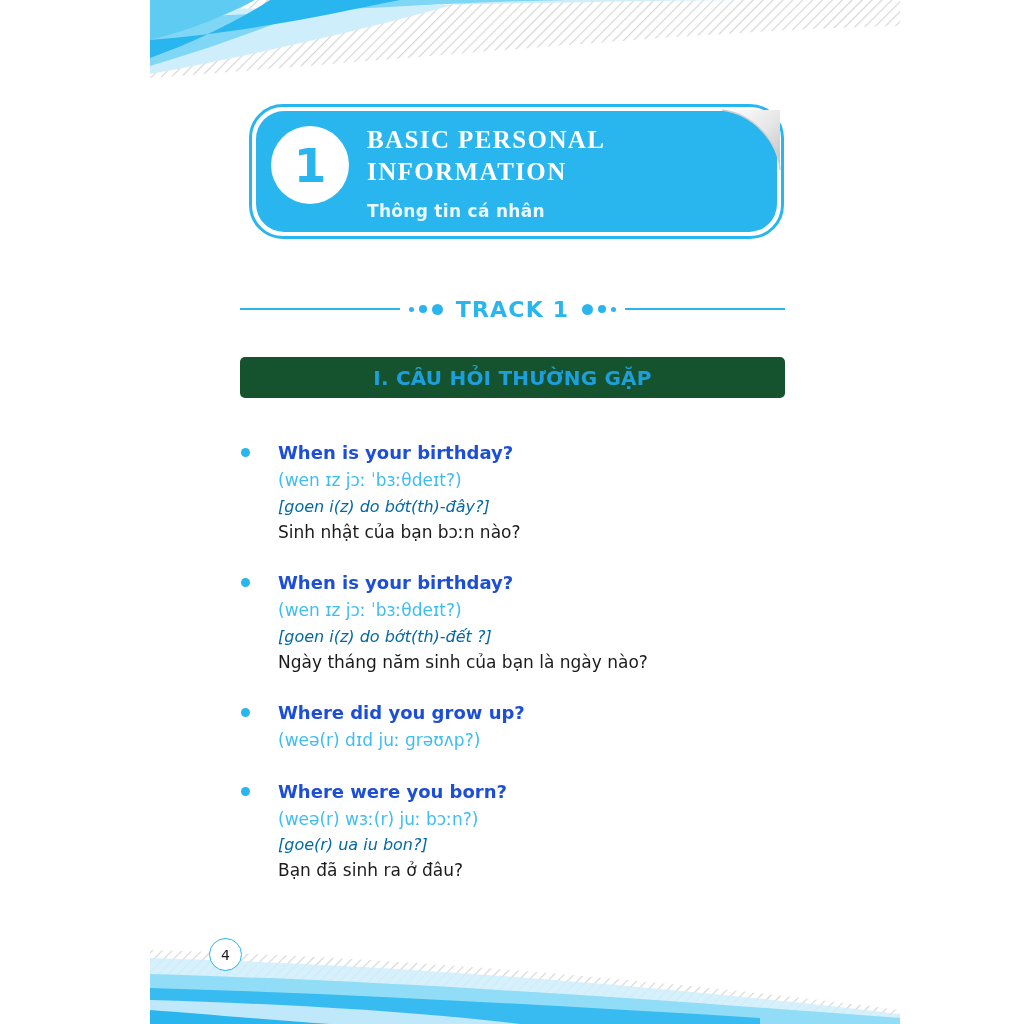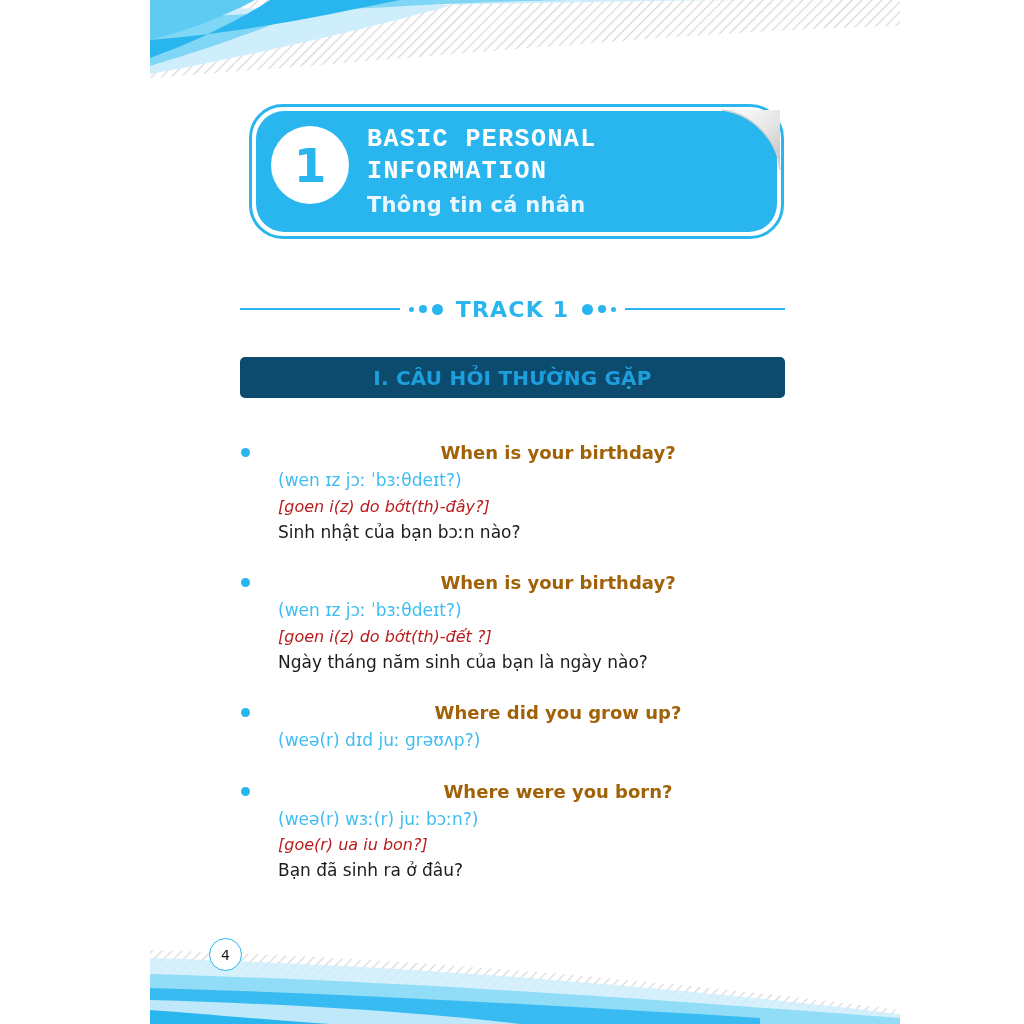--- a/index.html
+++ b/index.html
@@ -77,33 +77,33 @@
     color: #29b6ef;
     line-height: 1;
   }
   .banner-texts {
     position: absolute;
     left: 118px;
     top: 20px;
     right: 60px;
   }
   .banner-title {
-    font-family: Liberation Mono, monospace;
+    font-family: Liberation Serif, serif;
     font-weight: bold;
     font-size: 25px;
     letter-spacing: 1.4px;
     color: #ffffff;
     line-height: 1.26;
     text-transform: uppercase;
   }
   .banner-sub {
-    margin-top: 6px;
-    font-family: "DejaVu Sans", sans-serif;
-    font-weight: bold;
-    font-size: 21px;
+    margin-top: 14px;
+    font-family: "DejaVu Sans", sans-serif;
+    font-weight: bold;
+    font-size: 17px;
     color: #eaf7fe;
     letter-spacing: 0.3px;
   }
   
   .curl {
     position: absolute;
     top: 4px;
     right: 2px;
     width: 62px;
     height: 64px;
@@ -149,21 +149,21 @@
     padding: 0 4px;
   }
 
   
   .section-bar {
     position: absolute;
     top: 357px;
     left: 240px;
     width: 545px;
     height: 41px;
-    background: #0c4a6e;
+    background: #14532d;
     border-radius: 5px;
     display: flex;
     align-items: center;
     justify-content: center;
   }
   .section-bar-text {
     font-family: "DejaVu Sans", sans-serif;
     font-weight: bold;
     font-size: 20px;
     color: #1d9fdd;
@@ -188,36 +188,35 @@
     top: 8px;
     width: 9px;
     height: 9px;
     border-radius: 50%;
     background: #29b6ef;
   }
   .q-en {
     font-family: "DejaVu Sans", sans-serif;
     font-weight: bold;
     font-size: 18px;
-    color: #a16207;
+    color: #1d4ed8;
     line-height: 1.45;
-    text-align: center;
   }
   .q-ipa {
     font-family: "DejaVu Sans", sans-serif;
     font-size: 17px;
     color: #3fbdf1;
     line-height: 1.5;
     margin-top: 2px;
   }
   .q-viet-phon {
     font-family: "DejaVu Sans", sans-serif;
     font-style: italic;
     font-size: 16px;
-    color: #b91c1c;
+    color: #0369a1;
     line-height: 1.5;
     margin-top: 1px;
   }
   .q-vi {
     font-family: "DejaVu Sans", sans-serif;
     font-size: 17px;
     color: #1b1b1b;
     line-height: 1.5;
     margin-top: 1px;
   }

